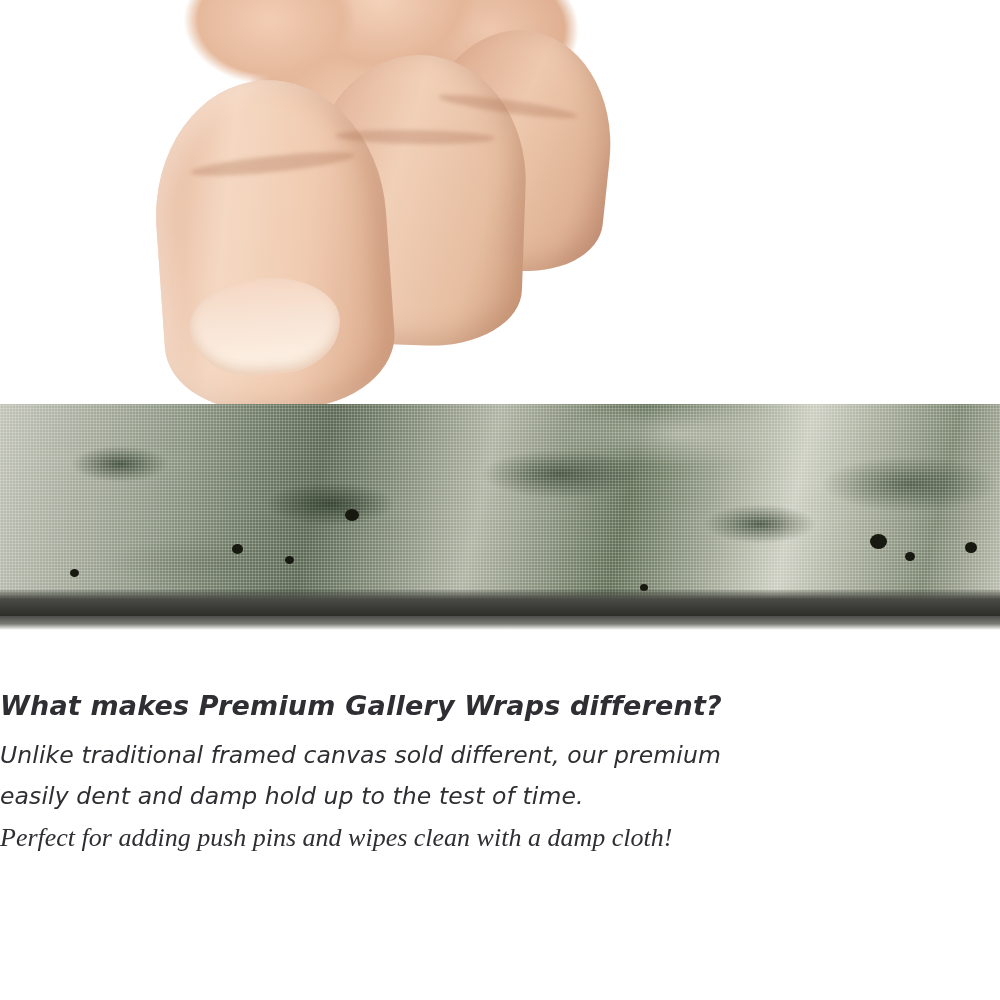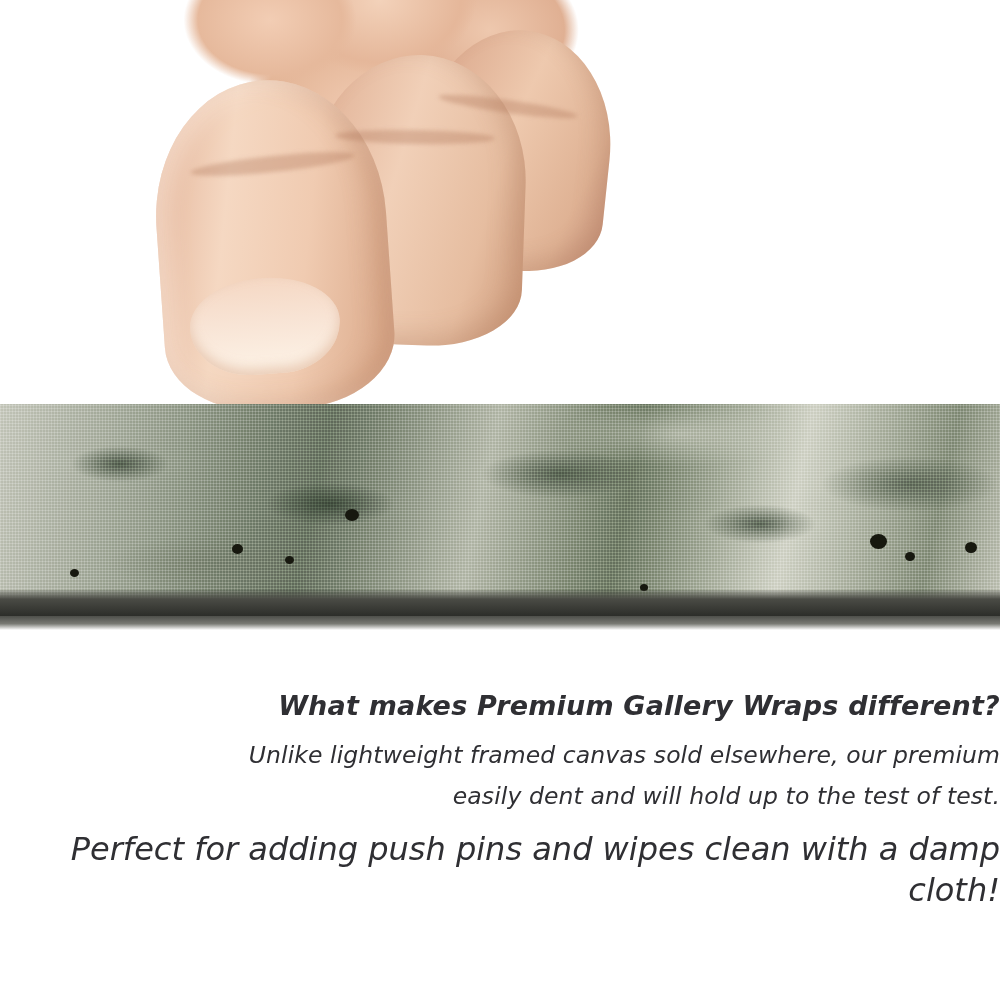--- a/index.html
+++ b/index.html
@@ -166,41 +166,42 @@
     background: linear-gradient(180deg, #3a3b36 0%, #6a6b64 55%, #ffffff 100%);
     opacity: .9;
   }
 
   
   .caption {
     position: absolute;
     left: 0;
     top: 690px;
     width: 1000px;
-    text-align: right;
+    text-align: left;
     color: #2f2f33;
     font-family: "DejaVu Sans", sans-serif;
     font-style: italic;
   }
   .caption-heading {
     font-size: 27px;
     font-weight: 700;
     letter-spacing: .2px;
     margin-bottom: 14px;
   }
   .caption-line {
     font-size: 23.5px;
     line-height: 41px;
     font-weight: 400;
     letter-spacing: .1px;
   }
   .caption-final {
-    font-size: 32px;
+    font-size: 26px;
     line-height: 41px;
-    margin-top: 12px;
+    margin-top: 0;
+    font-family: Liberation Serif, serif;
   }
 </style>
 </head>
 <body>
 
 <div class="promo-card">
 
   <div class="photo-area">
 
     <div class="hand">
@@ -225,18 +226,18 @@
       <div class="speck s6"></div>
       <div class="speck s7"></div>
       <div class="speck s8"></div>
       <div class="canvas-edge-shadow"></div>
     </div>
     <div class="canvas-under"></div>
   </div>
 
   <div class="caption">
     <div class="caption-heading">What makes Premium Gallery Wraps different?</div>
-    <div class="caption-line">Unlike lightweight framed canvas sold elsewhere, our premium</div>
-    <div class="caption-line">easily dent and will hold up to the test of test.</div>
+    <div class="caption-line">Unlike traditional framed canvas sold different, our premium</div>
+    <div class="caption-line">easily dent and damp hold up to the test of time.</div>
     <div class="caption-final">Perfect for adding push pins and wipes clean with a damp cloth!</div>
   </div>
 
 </div>
 
 </body></html>

